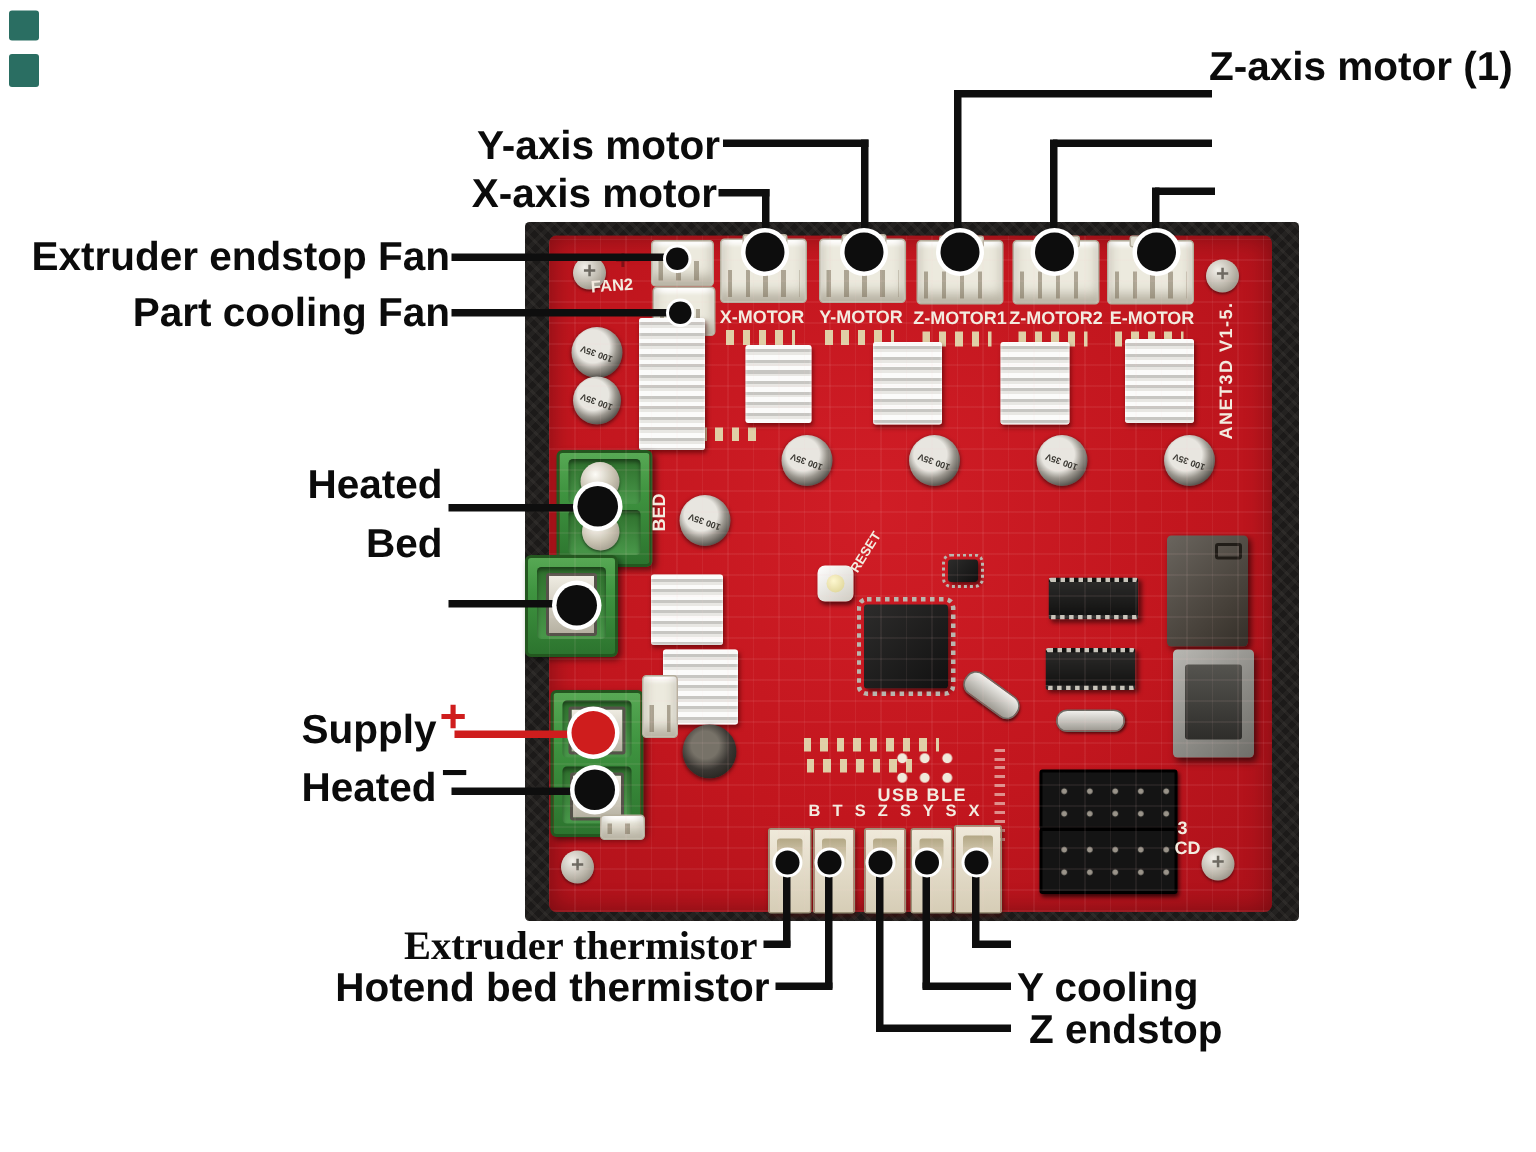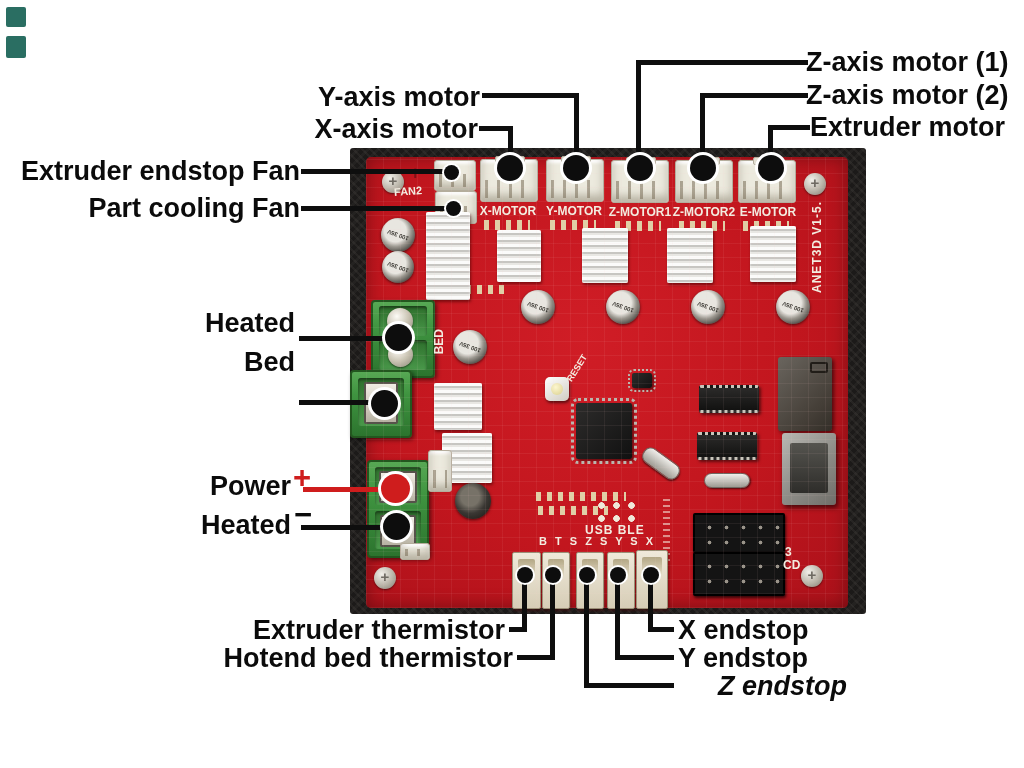--- a/index.html
+++ b/index.html
@@ -272,32 +272,29 @@
   <div class="line-h" style="left:615px;top:655px;width:59px;"></div>
   <div class="line-v" style="left:648px;top:580px;height:51px;"></div>
   <div class="line-h" style="left:648px;top:627px;width:26px;"></div>
 
   <div class="dot sm" style="left:517px;top:567px;width:16px;height:16px;"></div>
   <div class="dot sm" style="left:545px;top:567px;width:16px;height:16px;"></div>
   <div class="dot sm" style="left:579px;top:567px;width:16px;height:16px;"></div>
   <div class="dot sm" style="left:610px;top:567px;width:16px;height:16px;"></div>
   <div class="dot sm" style="left:643px;top:567px;width:16px;height:16px;"></div>
 
-  <div class="lbl" style="left:806px;top:47px;text-align:right;">Z-axis motor (1)</div>
-  <div class="lbl" style="left:806px;top:80px;">Z-axis motor (2)</div>
-  <div class="lbl" style="left:810px;top:112px;">Extruder motor</div>
+  <div class="lbl" style="left:806px;top:29px;text-align:right;">Z-axis motor (1)</div>
   <div class="lbl ral" style="left:0;width:478px;top:114px;">X-axis motor</div>
   <div class="lbl ral" style="left:0;width:480px;top:82px;">Y-axis motor</div>
   <div class="lbl ral" style="left:0;width:300px;top:156px;">Extruder endstop Fan</div>
   <div class="lbl ral" style="left:0;width:300px;top:193px;">Part cooling Fan</div>
   <div class="lbl ral" style="left:0;width:295px;top:308px;">Heated</div>
   <div class="lbl ral" style="left:0;width:295px;top:347px;">Bed</div>
-  <div class="lbl ral" style="left:0;width:291px;top:471px;">Power</div>
+  <div class="lbl ral" style="left:0;width:291px;top:471px;">Supply</div>
   <div class="sign" style="left:293px;top:462px;color:#cf1d1d;">+</div>
   <div class="lbl ral" style="left:0;width:291px;top:510px;">Heated</div>
   <div class="sign" style="left:294px;top:499px;color:#0b0b0b;">−</div>
-  <div class="lbl ral" style="left:0;width:505px;top:615px;">Extruder thermistor</div>
+  <div class="lbl ral" style="left:0;width:505px;top:615px;font-family:Liberation Serif, serif;">Extruder thermistor</div>
   <div class="lbl ral" style="left:0;width:513px;top:643px;">Hotend bed thermistor</div>
-  <div class="lbl" style="left:678px;top:615px;">X endstop</div>
-  <div class="lbl" style="left:678px;top:643px;">Y endstop</div>
-  <div class="lbl" style="left:718px;top:671px;font-style:italic;">Z endstop</div>
+  <div class="lbl" style="left:678px;top:643px;">Y cooling</div>
+  <div class="lbl" style="left:686px;top:671px;">Z endstop</div>
 
 </div>
 
 </body></html>

